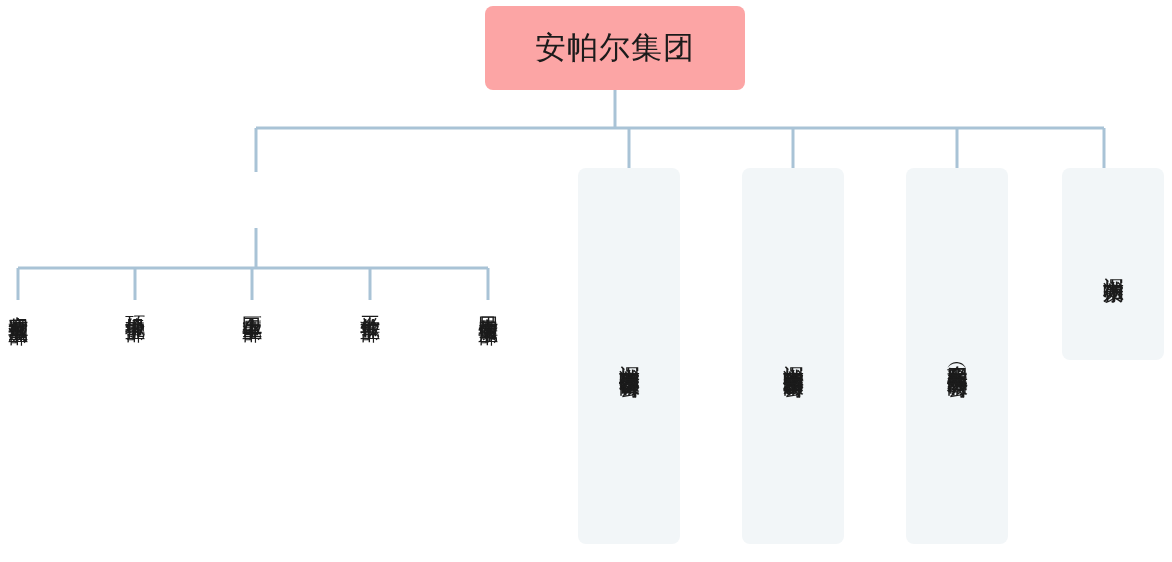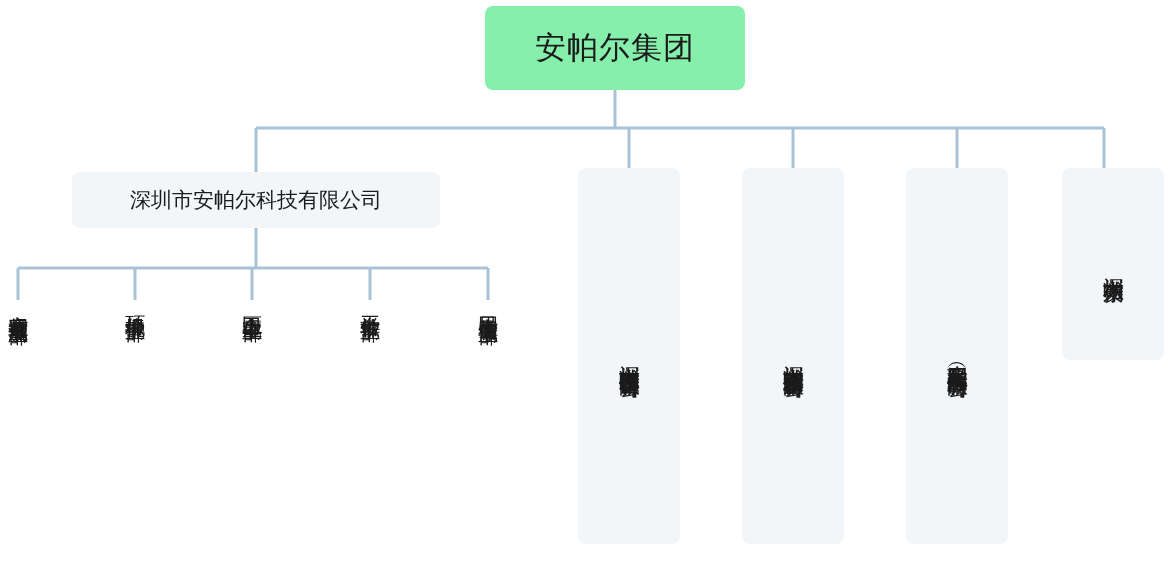--- a/index.html
+++ b/index.html
@@ -30,21 +30,21 @@
     box-sizing: border-box;
     display: flex;
     align-items: center;
     justify-content: center;
     text-align: center;
     border-radius: 8px;
     color: #1b1b1b;
     line-height: 1.28;
   }
   .node-root {
-    background: #86efac;
+    background: #fca5a5;
     font-size: 31px;
     letter-spacing: 1px;
   }
   .node-box {
     background: #f2f6f8;
     font-size: 21px;
   }
   .node-plain {
     background: transparent;
     font-size: 20px;
@@ -85,23 +85,20 @@
       <path d="M 252 268 L 252 300"></path>
       <path d="M 370 268 L 370 300"></path>
       <path d="M 488 268 L 488 300"></path>
     </g>
   </svg>
 
   <div class="node node-root" style="left:485px; top:6px; width:260px; height:84px;">
     <span>安帕尔集团</span>
   </div>
 
-  <div class="node node-box" style="left:72px; top:172px; width:368px; height:56px;">
-    <span>深圳市安帕尔科技有限公司</span>
-  </div>
 
   <div class="node node-box" style="left:578px; top:168px; width:102px; height:376px;">
     <span class="vtext">深圳市安帕尔仪器设备有限公司</span>
   </div>
 
   <div class="node node-box" style="left:742px; top:168px; width:102px; height:376px;">
     <span class="vtext">深圳市安帕尔精密加工有限公司</span>
   </div>
 
   <div class="node node-box" style="left:906px; top:168px; width:102px; height:376px;">

